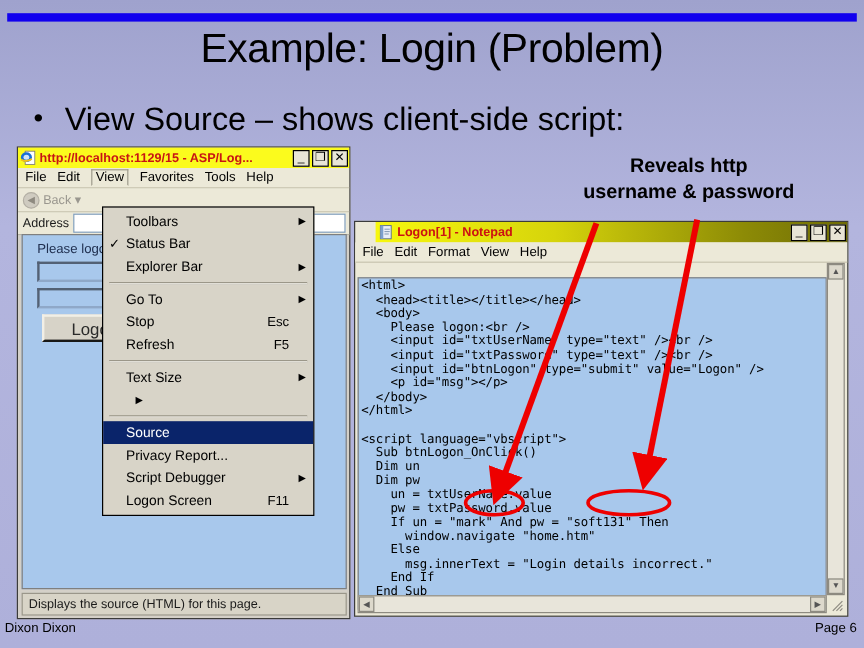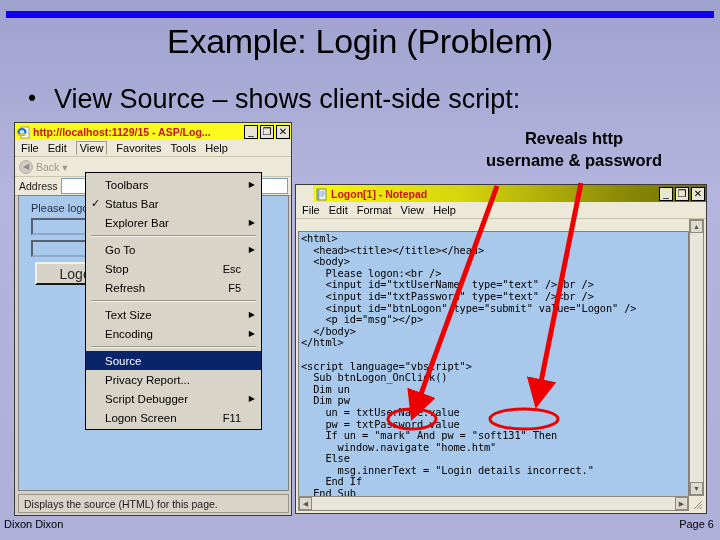--- a/index.html
+++ b/index.html
@@ -214,21 +214,20 @@
     </div>
     <div class="msep"></div>
     <div class="mi">
       <span class="chk"></span>
       <span class="lbl">Text Size</span>
       <span class="accel"></span>
       <span class="arrow">▶</span>
     </div>
     <div class="mi">
       <span class="chk"></span>
-      <span class="lbl">Encoding</span>
       <span class="accel"></span>
       <span class="arrow">▶</span>
     </div>
     <div class="msep"></div>
     <div class="mi sel">
       <span class="chk"></span>
       <span class="lbl">Source</span>
       <span class="accel"></span>
       <span class="arrow"></span>
     </div>

